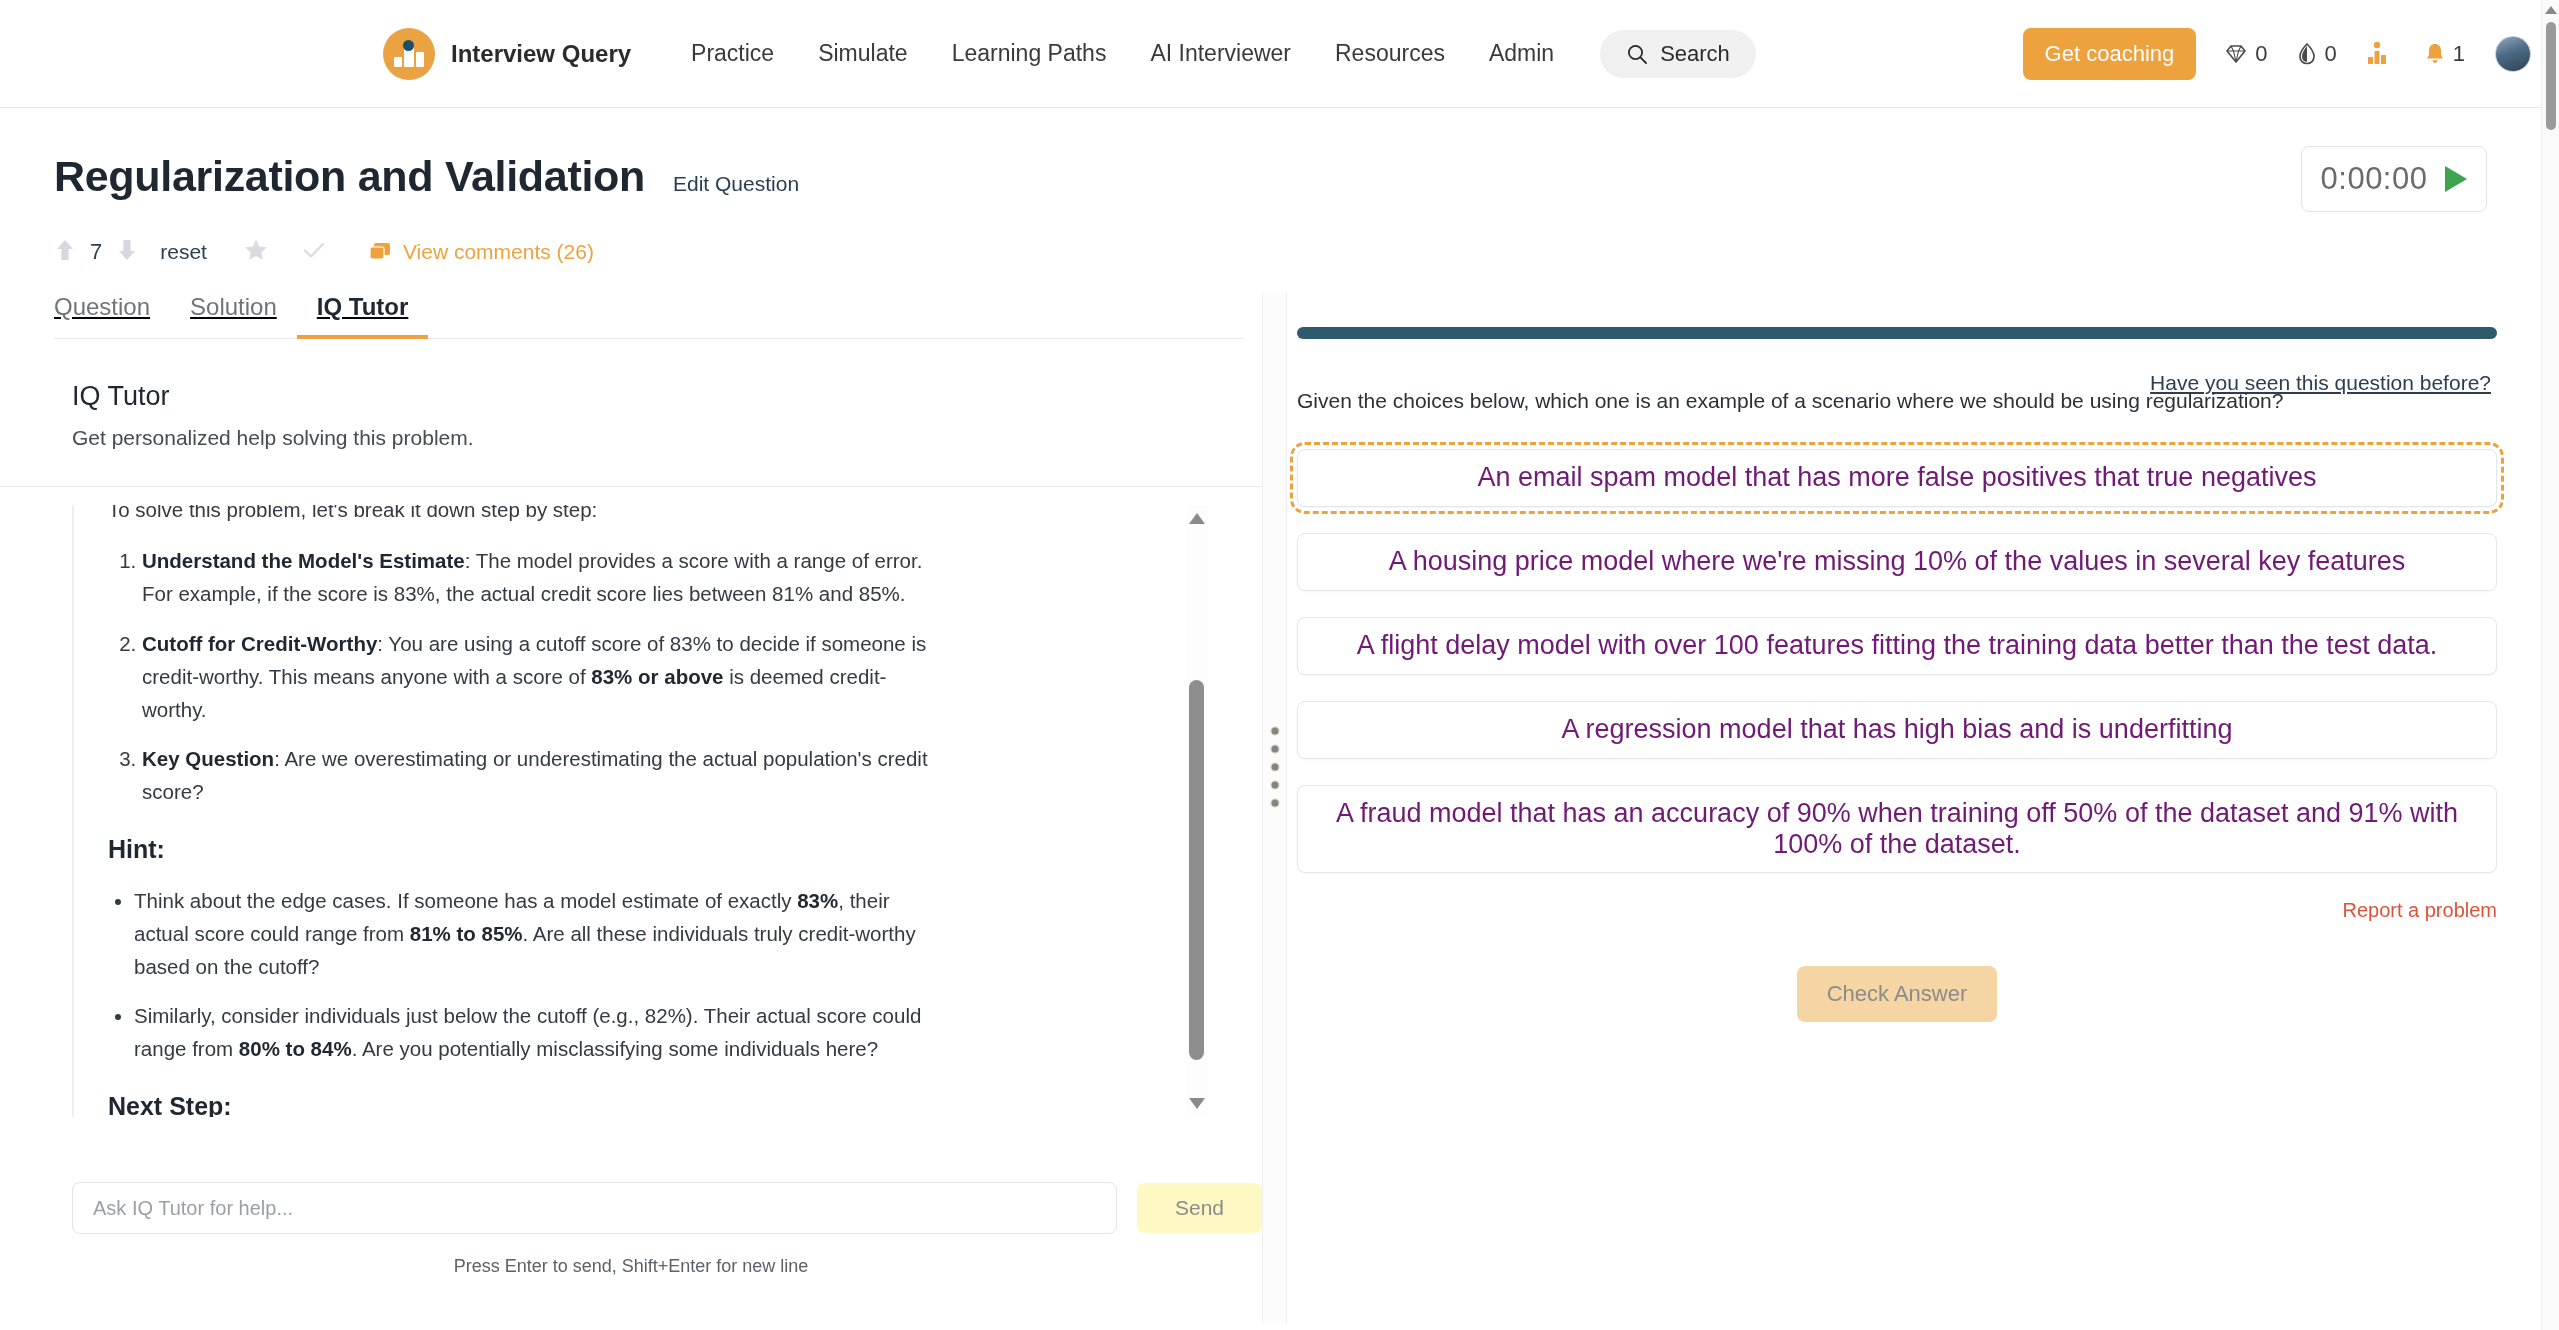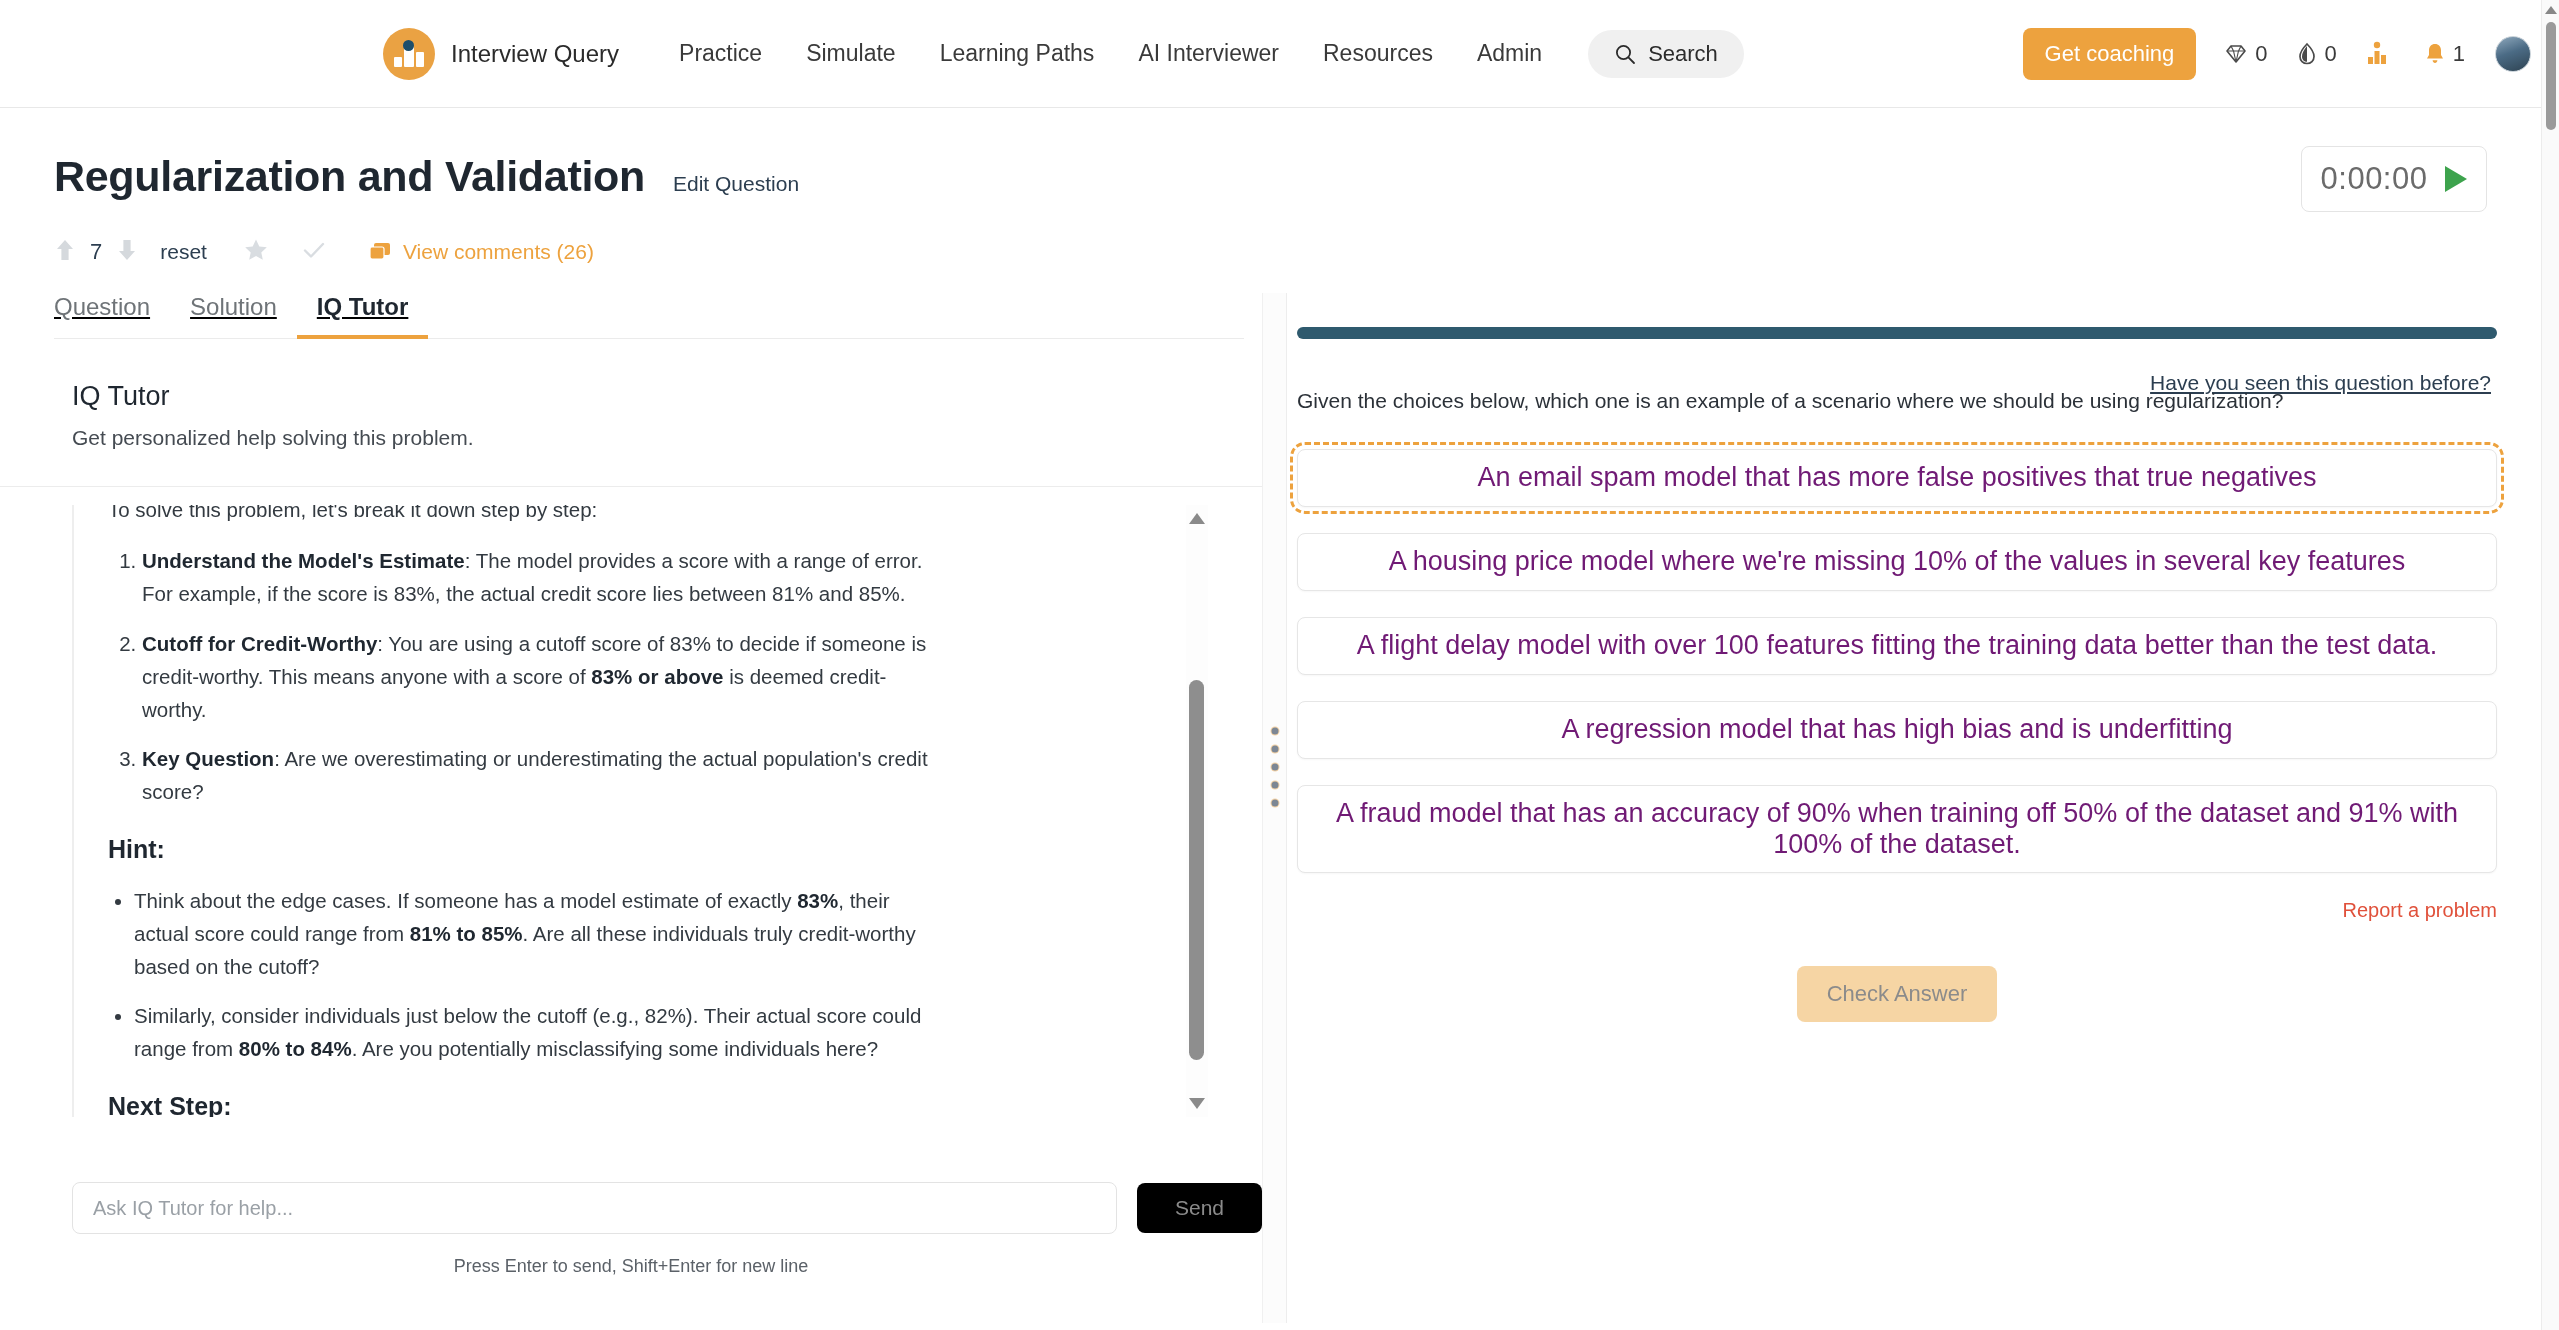--- a/index.html
+++ b/index.html
@@ -31,21 +31,21 @@
     position: relative; flex: none;
   }
   .logo-bar { position: absolute; background: #fff; border-radius: 1px; }
   .lb1 { width: 8px; height: 10px; left: 11px; bottom: 13px; }
   .lb2 { width: 10px; height: 20px; left: 21px; bottom: 13px; }
   .lb3 { width: 8px; height: 15px; left: 33px; bottom: 13px; }
   .logo-dot {
     position: absolute; width: 11px; height: 11px; border-radius: 50%;
     background: #1d4e6b; left: 20px; top: 12px;
   }
-  .brand-name { font-size: 24px; color: #2b2b2b; font-weight: 400; }
+  .brand-name { font-size: 24px; color: #2b2b2b; font-weight: 700; }
   .nav-links { display: flex; align-items: center; gap: 0; margin-left: 38px; }
   .nav-link {
     font-size: 23px; color: #3a3a3a; padding: 0 22px; cursor: pointer;
     white-space: nowrap;
   }
   .search-btn {
     display: flex; align-items: center; gap: 12px;
     background: #f0f0f0; border-radius: 26px;
     height: 48px; padding: 0 26px; margin-left: 24px;
     cursor: pointer;
@@ -185,21 +185,21 @@
 
   .composer { position: absolute; left: 0; bottom: 46px; width: 1262px; }
   .composer-row { display: flex; align-items: center; gap: 20px; margin-left: 72px; }
   .composer-input {
     width: 1050px; height: 52px; border: 1px solid #e3e3e3; border-radius: 8px;
     padding: 0 20px; font-size: 20px; color: #333; font-family: inherit;
     background: #fff; outline: none;
   }
   .composer-input::placeholder { color: #9aa0a6; }
   .send-btn {
-    background: #000000; color: #8b8b8b; border: none; border-radius: 8px;
+    background: #fef9c3; color: #8b8b8b; border: none; border-radius: 8px;
     font-size: 21px; padding: 13px 38px; cursor: pointer; font-family: inherit;
   }
   .composer-hint {
     margin-top: 22px; text-align: center; font-size: 18px; color: #5b6168;
     width: 1262px;
   }
 
   
   .splitter {
     width: 26px; position: relative; cursor: col-resize;

